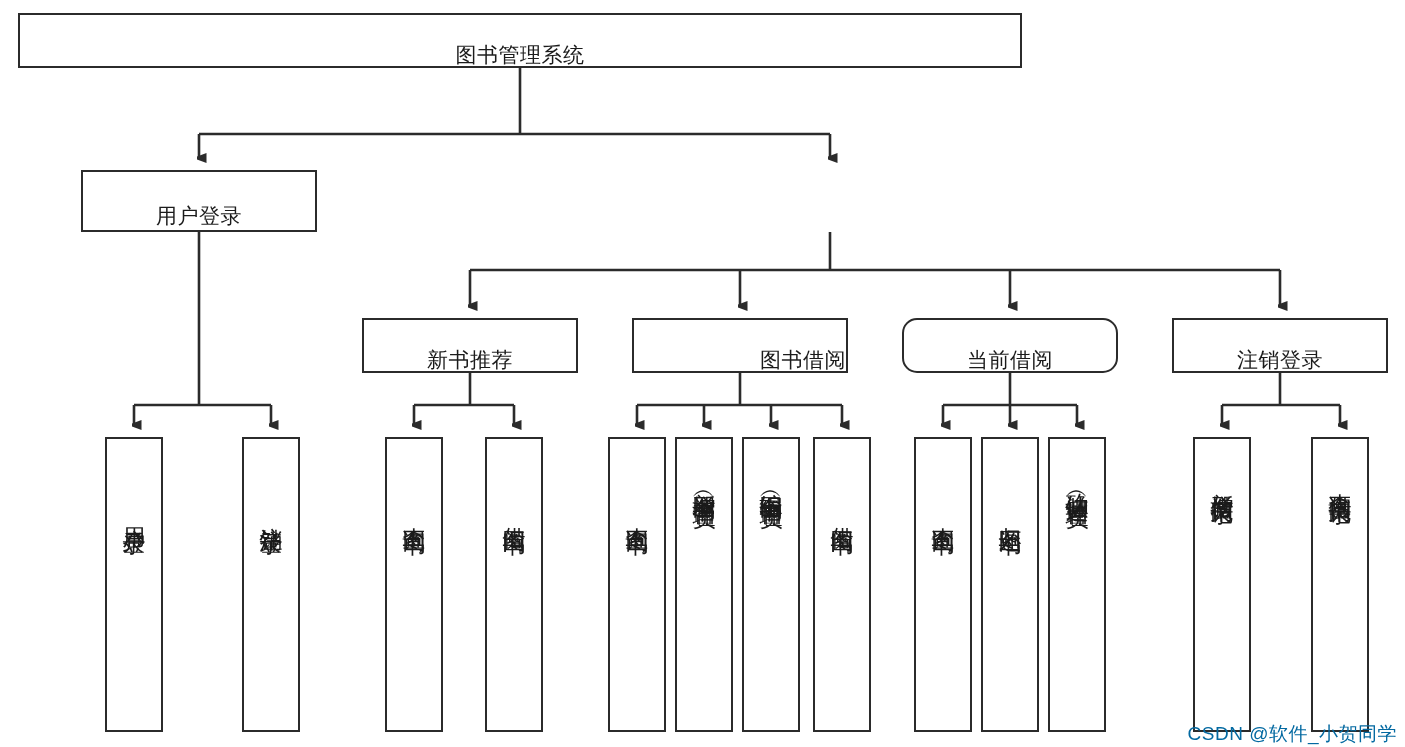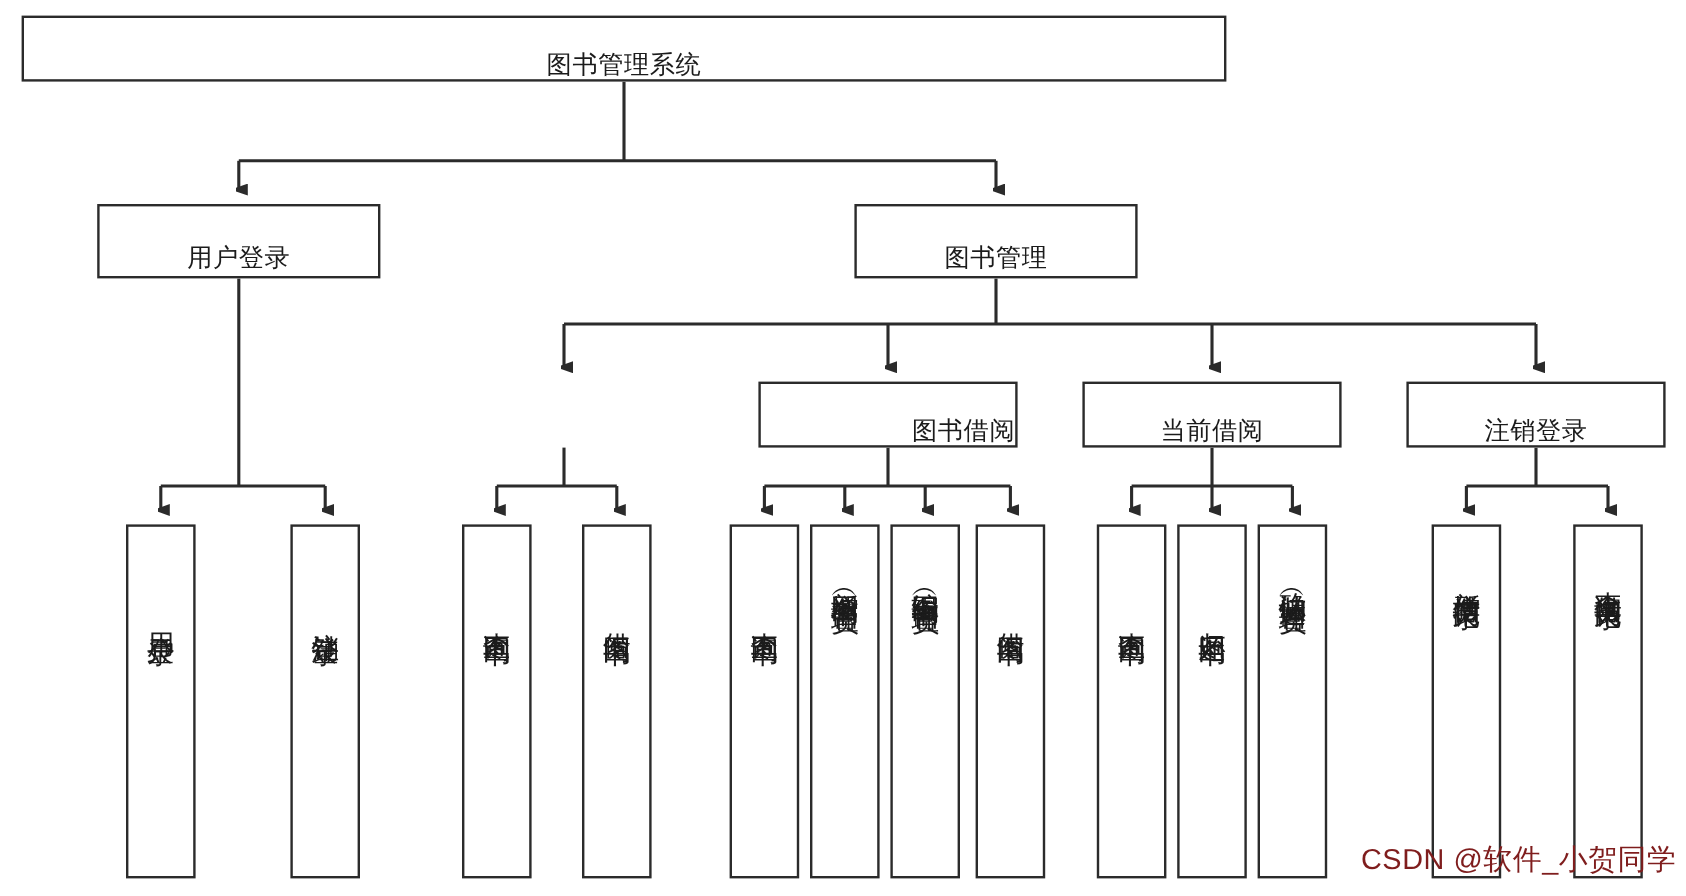--- a/index.html
+++ b/index.html
@@ -59,23 +59,23 @@
     line-height: 1.18;
     letter-spacing: 2px;
     white-space: nowrap;
   }
   .node.vert.center .lbl {
     margin-top: 0;
   }
   .watermark {
     position: absolute;
     right: 8px;
-    bottom: 15px;
-    font-size: 24px;
-    color: #7f1d1d;
+    bottom: 0;
+    font-size: 19px;
+    color: #0369a1;
     white-space: nowrap;
     letter-spacing: 0.5px;
   }
 </style>
 </head>
 <body>
 
 <div id="canvas">
 
   <svg class="edges" viewBox="0 0 1405 747">
@@ -134,28 +134,28 @@
     </g>
   </svg>
 
   <div class="node horiz" style="left:18px; top:13px; width:1004px; height:55px;">
     <span class="lbl">图书管理系统</span>
   </div>
 
   <div class="node horiz" style="left:81px; top:170px; width:236px; height:62px;">
     <span class="lbl">用户登录</span>
   </div>
-  <div class="node horiz" style="left:712px; top:170px; width:236px; height:62px;">
-    <span class="lbl">图书管理</span>
-  </div>
-
+
+  <div class="node horiz" style="left:362px; top:318px; width:216px; height:55px;">
+    <span class="lbl">新书推荐</span>
+  </div>
   <div class="node horiz" style="left:632px; top:318px; width:216px; height:55px;justify-content:flex-end;">
     <span class="lbl">图书借阅</span>
   </div>
-  <div class="node horiz" style="left:902px; top:318px; width:216px; height:55px;">
+  <div class="node horiz" style="left:902px; top:318px; width:216px; height:55px;border-radius:15px;">
     <span class="lbl">当前借阅</span>
   </div>
   <div class="node horiz" style="left:1172px; top:318px; width:216px; height:55px;">
     <span class="lbl">注销登录</span>
   </div>
 
   <div class="node vert center" style="left:105px; top:437px; width:58px; height:295px; padding-top:70px;">
     <span class="lbl">用户登录</span>
   </div>
   <div class="node vert center" style="left:242px; top:437px; width:58px; height:295px; padding-top:70px;">

